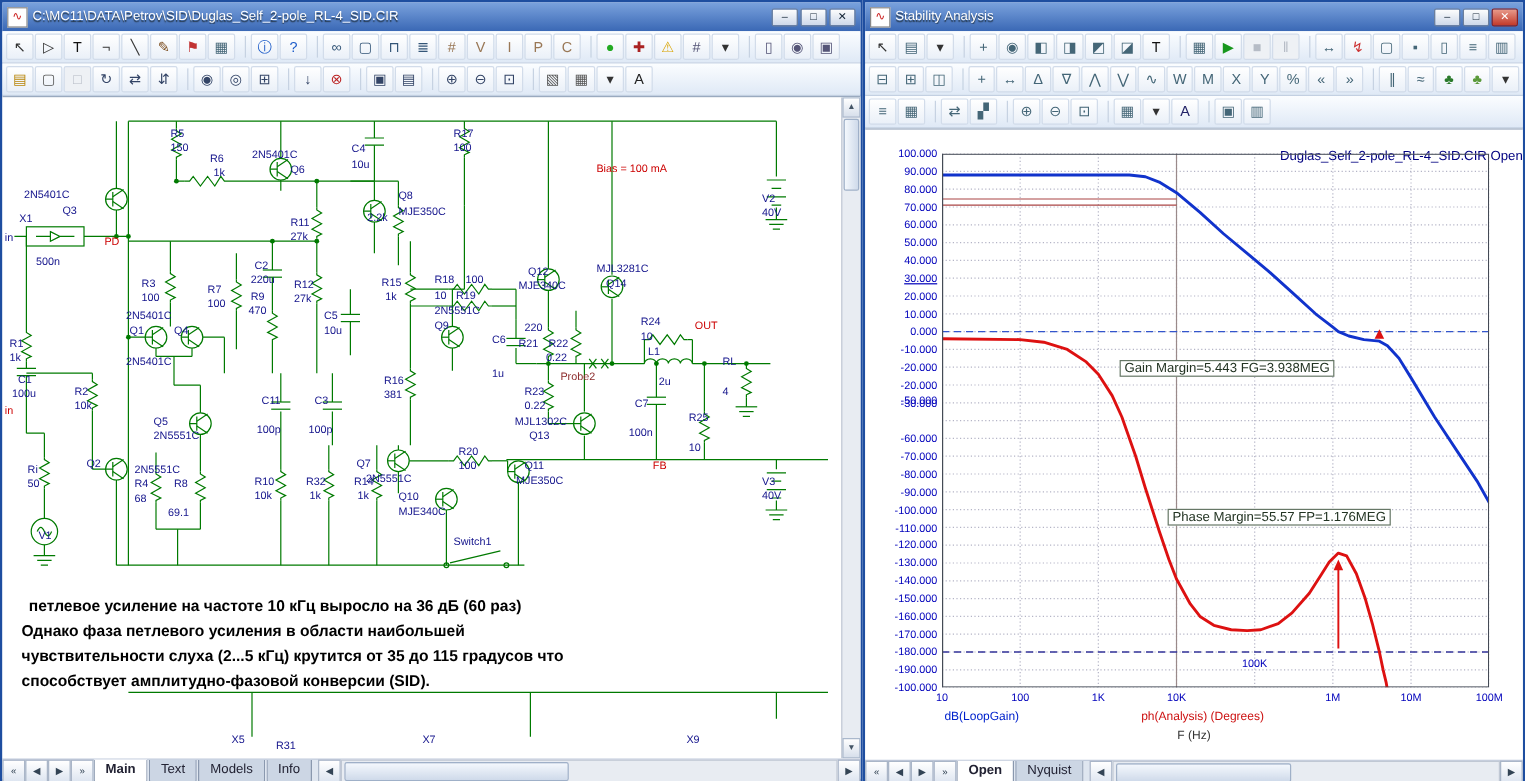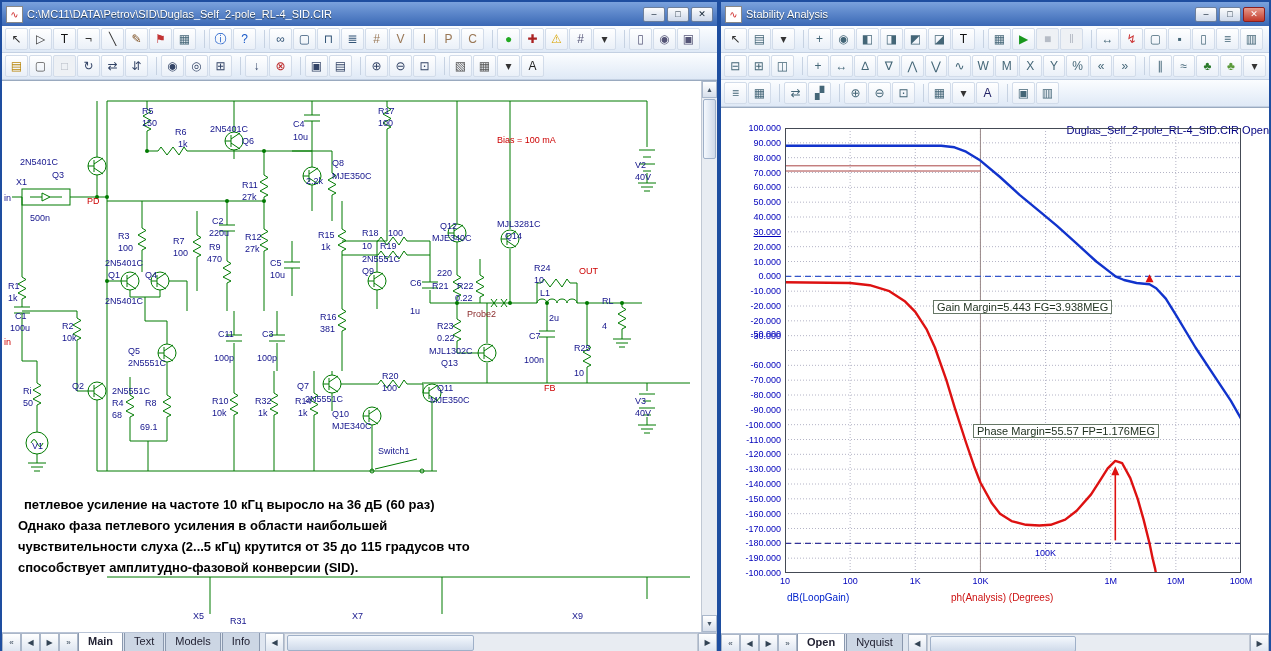--- a/index.html
+++ b/index.html
@@ -697,20 +697,21 @@
           <polyline points="0.0,17.8 65.1,17.8 130.3,17.8 156.2,17.8 169.5,19.3 181.0,23.7 195.4,32.6 215.0,49.0 234.6,66.8 254.3,83.1 272.0,97.9 291.7,115.7 311.3,133.5 325.7,144.6 330.3,148.3 339.0,152.0 351.6,155.0 364.5,156.3 371.2,160.2 380.8,170.6 390.9,186.9 410.5,219.5 430.1,249.2 445.9,272.9 456.0,290.7" fill="none" stroke="#1133cc" stroke-width="2.4" stroke-linejoin="round"></polyline>
           <polyline points="0.0,154.3 65.1,155.0 84.8,157.2 104.4,163.2 120.2,173.6 130.3,183.9 141.8,201.7 149.9,219.5 161.4,252.2 169.5,278.9 181.0,314.5 189.1,338.2 195.4,354.5 206.9,375.3 215.0,385.7 226.5,393.1 241.0,396.8 254.3,397.5 265.7,396.8 280.2,391.6 291.7,382.7 306.1,366.4 315.6,351.6 322.7,340.4 330.3,332.9 337.2,335.2 345.3,350.1 352.7,370.8 358.6,391.6 364.5,415.3 367.6,430.2 370.1,440.6 372.4,453.9" fill="none" stroke="#dd1111" stroke-width="2.4" stroke-linejoin="round"></polyline>
           <line x1="330.3008198162135" y1="412.3666666666667" x2="330.3008198162135" y2="344.2" stroke="#dd1111" stroke-width="1.6"></line>
           <polygon points="326.3008198162135,347.2 334.3008198162135,347.2 330.3008198162135,338.2" fill="#dd1111"></polygon>
           <polygon points="360.49224636882246,154.33333333333331 368.49224636882246,154.33333333333331 364.49224636882246,146.33333333333331" fill="#dd1111"></polygon>
         </g>
         <rect x="0.5" y="0.5" width="455" height="444" fill="none" stroke="#444a55"></rect>
       </svg>
     <span class="legend-gain">dB(LoopGain)</span>
     <span class="legend-phase">ph(Analysis) (Degrees)</span>
+    <div class="xaxis-label">F (Hz)</div>
   <div class="ylab" style="top: 15px;">100.000</div>
       <div class="ylab" style="top: 29.8333px;">90.000</div>
       <div class="ylab" style="top: 44.6667px;">80.000</div>
       <div class="ylab" style="top: 59.5px;">70.000</div>
       <div class="ylab" style="top: 74.3333px;">60.000</div>
       <div class="ylab" style="top: 89.1667px;">50.000</div>
       <div class="ylab" style="top: 104px;">40.000</div>
       <div class="ylab" style="top: 118.833px; text-decoration: underline;">30.000</div>
       <div class="ylab" style="top: 133.667px;">20.000</div>
       <div class="ylab" style="top: 148.5px;">10.000</div>

